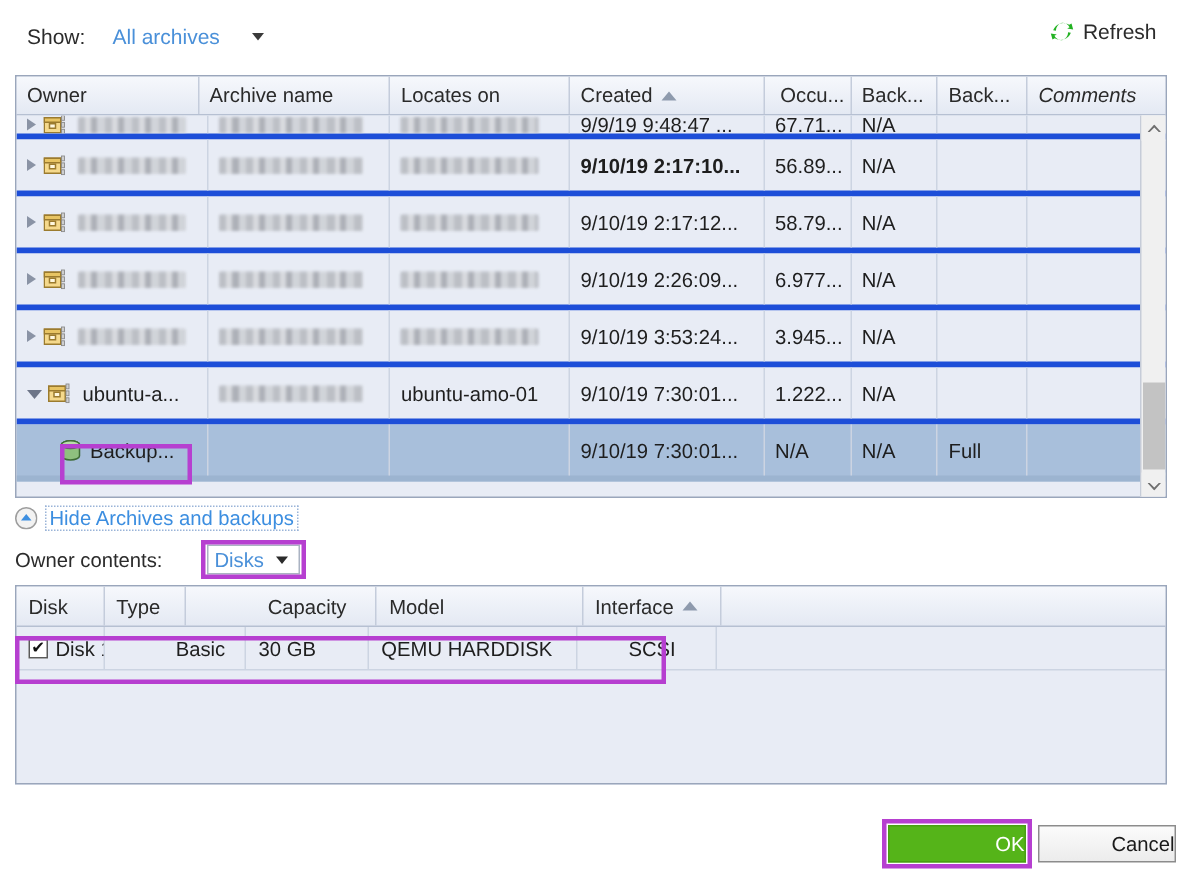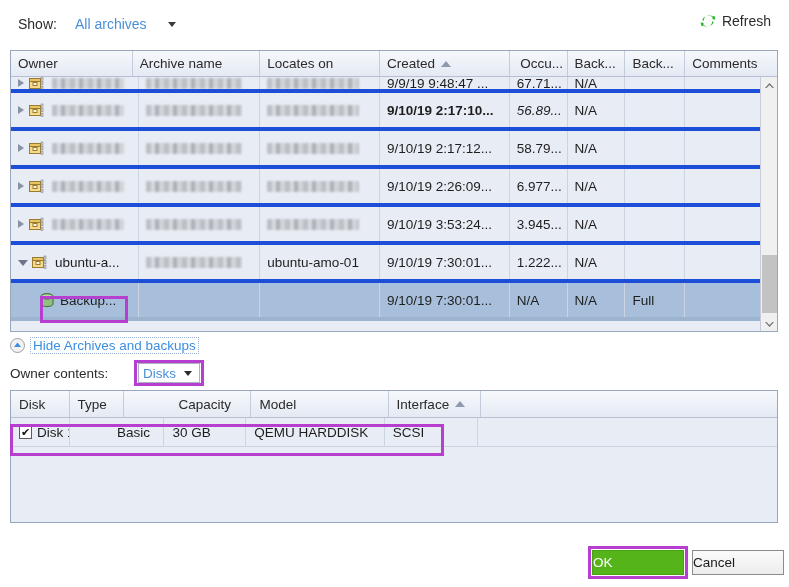--- a/index.html
+++ b/index.html
@@ -60,21 +60,21 @@
     display: flex; align-items: center;
     padding-left: 7px;
     font-size: 13.5px; color: #2a2a2a;
     border-right: 1px solid #c4ccdb;
     height: 100%;
     position: relative;
     cursor: pointer;
     white-space: nowrap;
     overflow: hidden;
   }
-  .gh:last-child { border-right: none; }
+  .gh:last-child { border-right: none; font-style: italic; }
   .sort-asc {
     width: 0; height: 0; margin-left: 6px;
     border-left: 5px solid transparent;
     border-right: 5px solid transparent;
     border-bottom: 6px solid #8e9aad;
   }
   .grid-body { position: relative; height: 255px; }
   .row {
     display: flex; height: 38px;
     border-bottom: 4px solid #1d4ed8;
@@ -211,21 +211,21 @@
     border: 1px solid #5a5a5a; background:#fff;
     display:flex; align-items:center; justify-content:center;
     font-size: 11px; line-height: 1; color:#111;
     cursor: pointer; margin-right: 5px;
   }
 
   
   .btn {
     position: absolute; bottom: 12px;
     height: 25px; width: 92px;
-    display: flex; align-items: center; justify-content: flex-start;
+    display: flex; align-items: center; justify-content: flex-end;
     font-size: 13.5px;
     border: 1px solid #8c8c8c;
     background: linear-gradient(#fbfbfb,#ececec);
     cursor: pointer;
   }
   .btn-ok {
     right: 105px;
     background: #55b419;
     color: #ffffff;
     border: 1px solid #49a012;
@@ -332,21 +332,21 @@
           </div>
           <div class="cell" style="width: 122px;">
             <span class="redact" style="width:96px"></span>
           </div>
           <div class="cell" style="width: 120px;">
             <span class="redact" style="width:92px"></span>
           </div>
           <div class="cell" style="width: 130px; font-weight: bold;">
             <span>9/10/19 2:17:10...</span>
           </div>
-          <div class="cell" style="width: 58px; font-style: italic;">
+          <div class="cell" style="width: 58px;">
             <span>56.89...</span>
           </div>
           <div class="cell" style="width: 58px;">
             <span>N/A</span>
           </div>
           <div class="cell" style="width: 60px;"></div>
           <div class="cell" style="width: 92px;"></div>
         </div>
         <div class="row">
           <div class="cell" style="width: 128px;">
@@ -563,21 +563,21 @@
           </div>
           <div class="dcell" style="width: 58px; margin-left: 39px;">
             <span>Basic</span>
           </div>
           <div class="dcell" style="width: 86px;">
             <span>30 GB</span>
           </div>
           <div class="dcell" style="width: 146px;">
             <span>QEMU HARDDISK</span>
           </div>
-          <div class="dcell" style="width: 98px;">
+          <div class="dcell" style="width: 98px; justify-content: center;">
             <span>SCSI</span>
           </div>
           <div class="dcell" style="width: 316px;"></div>
         </div>
       </div>
   </div>
   <div class="hl" style="left:10px; top:424px; width:434px; height:32px;"></div>
 
   <div class="btn btn-ok">
     <span>OK</span>

